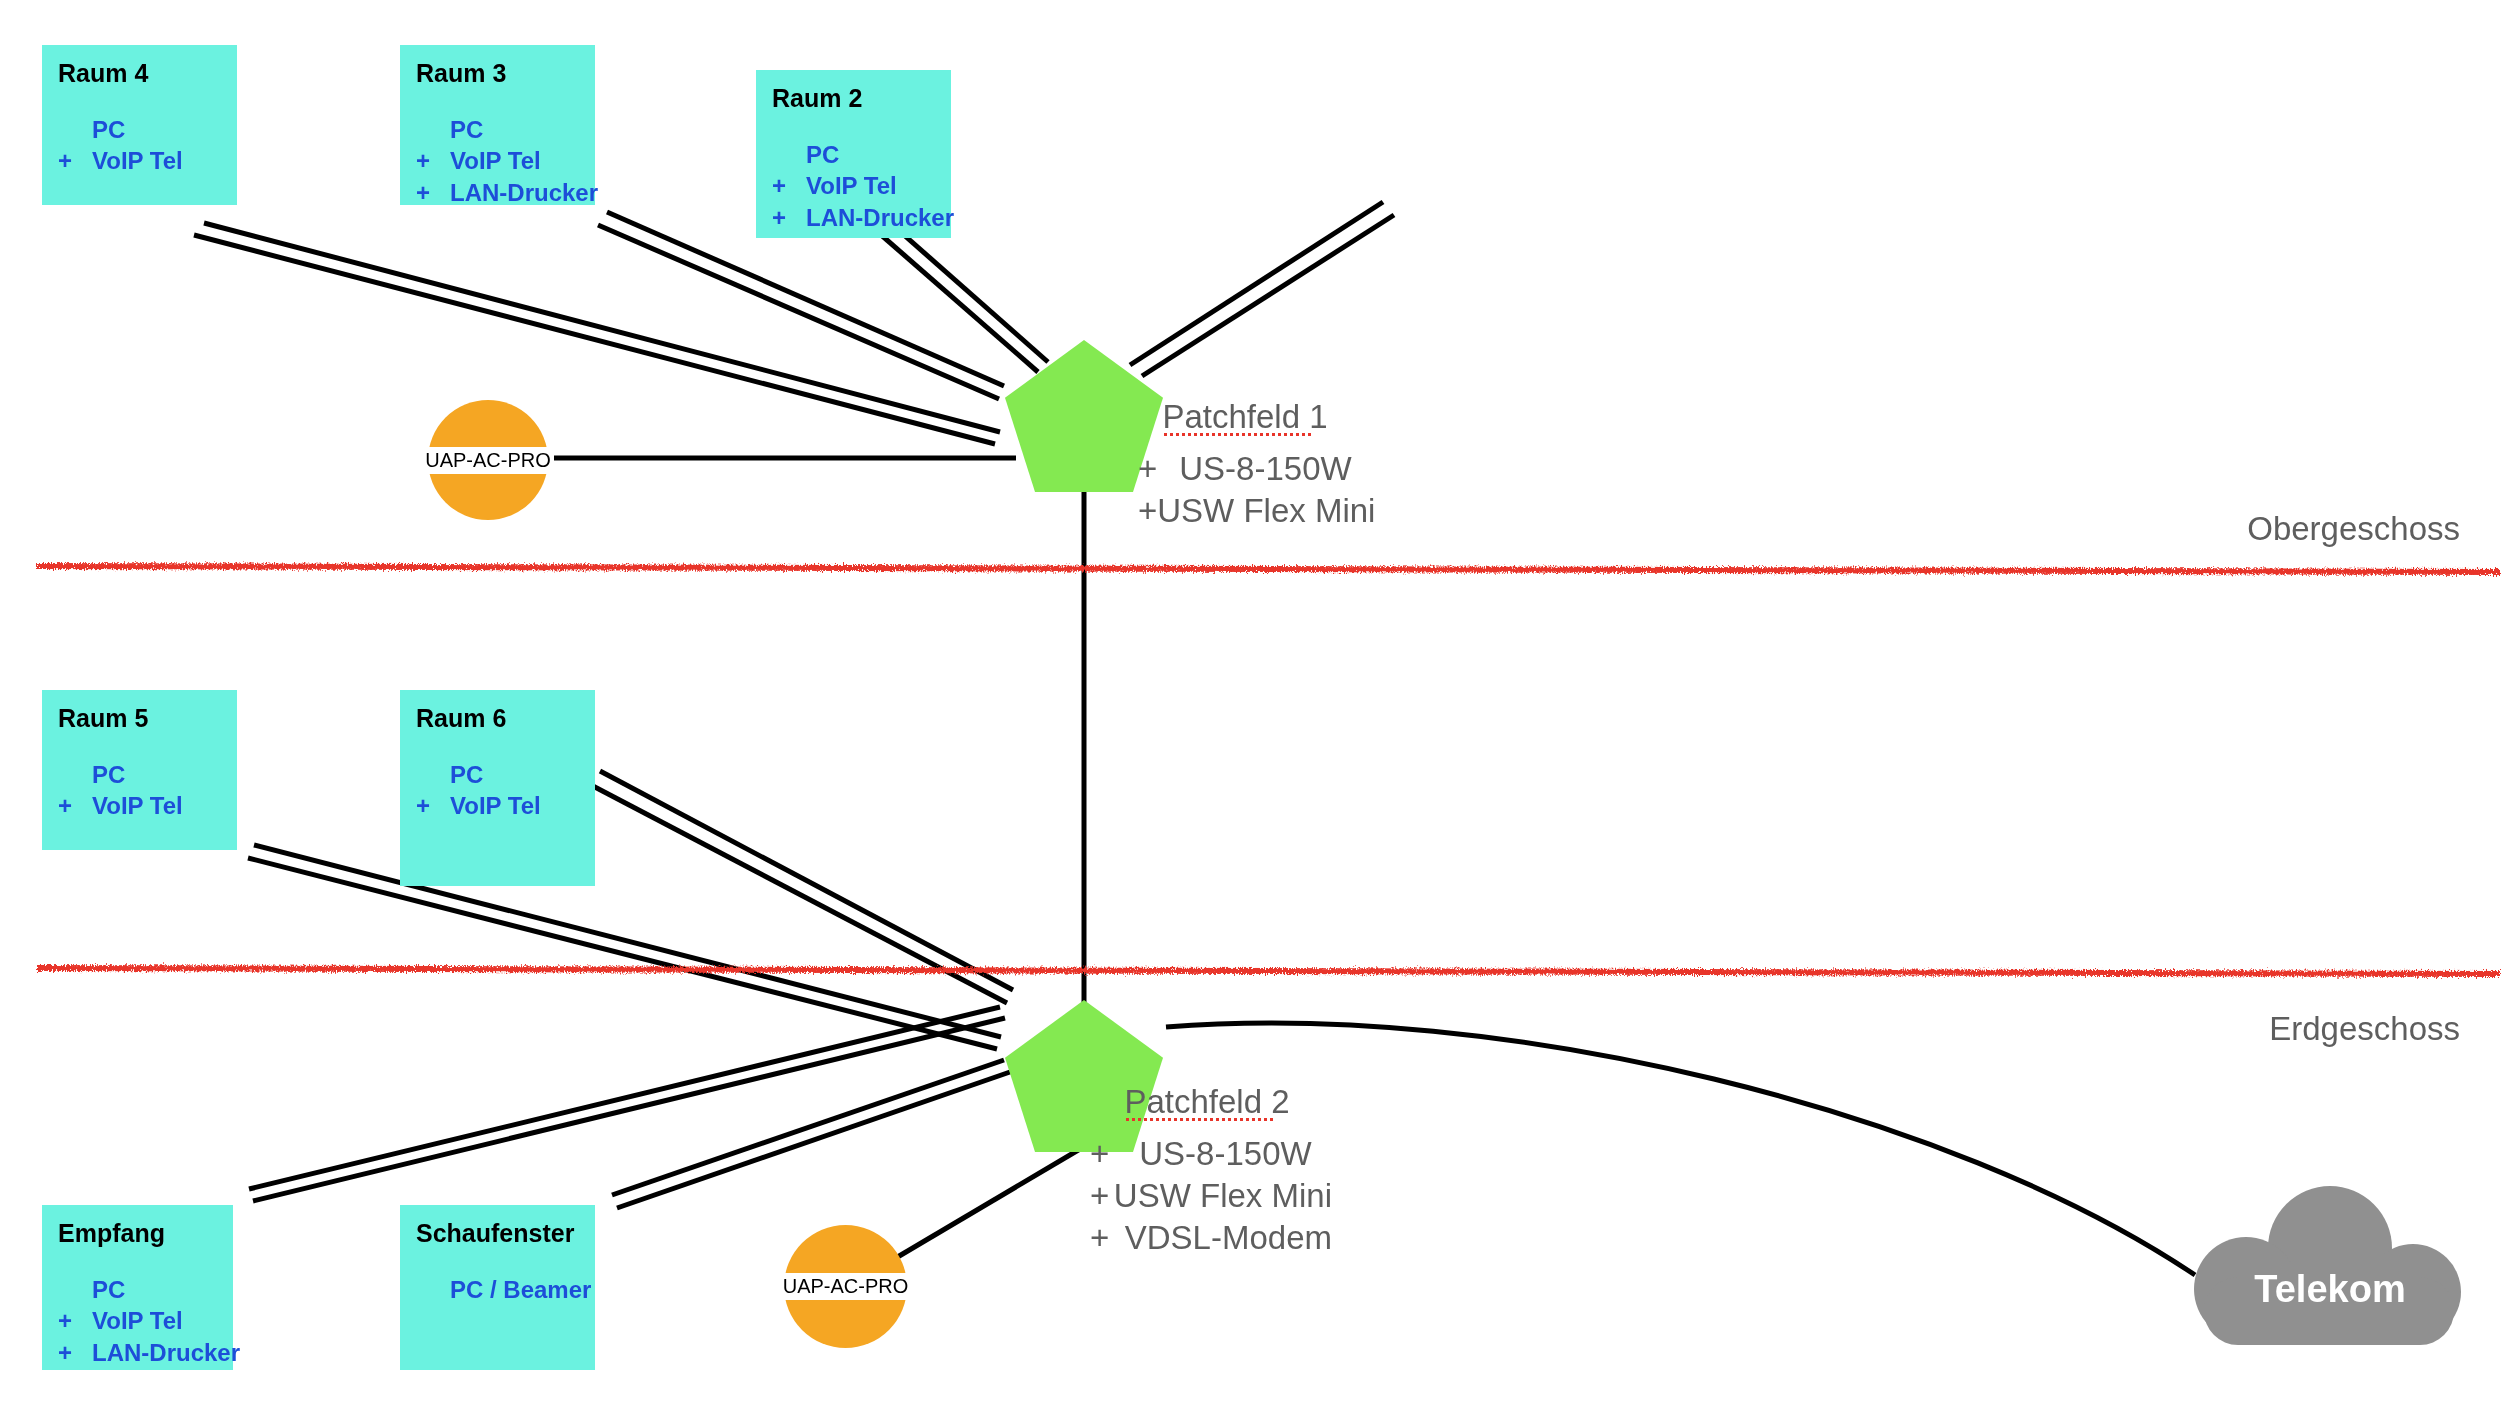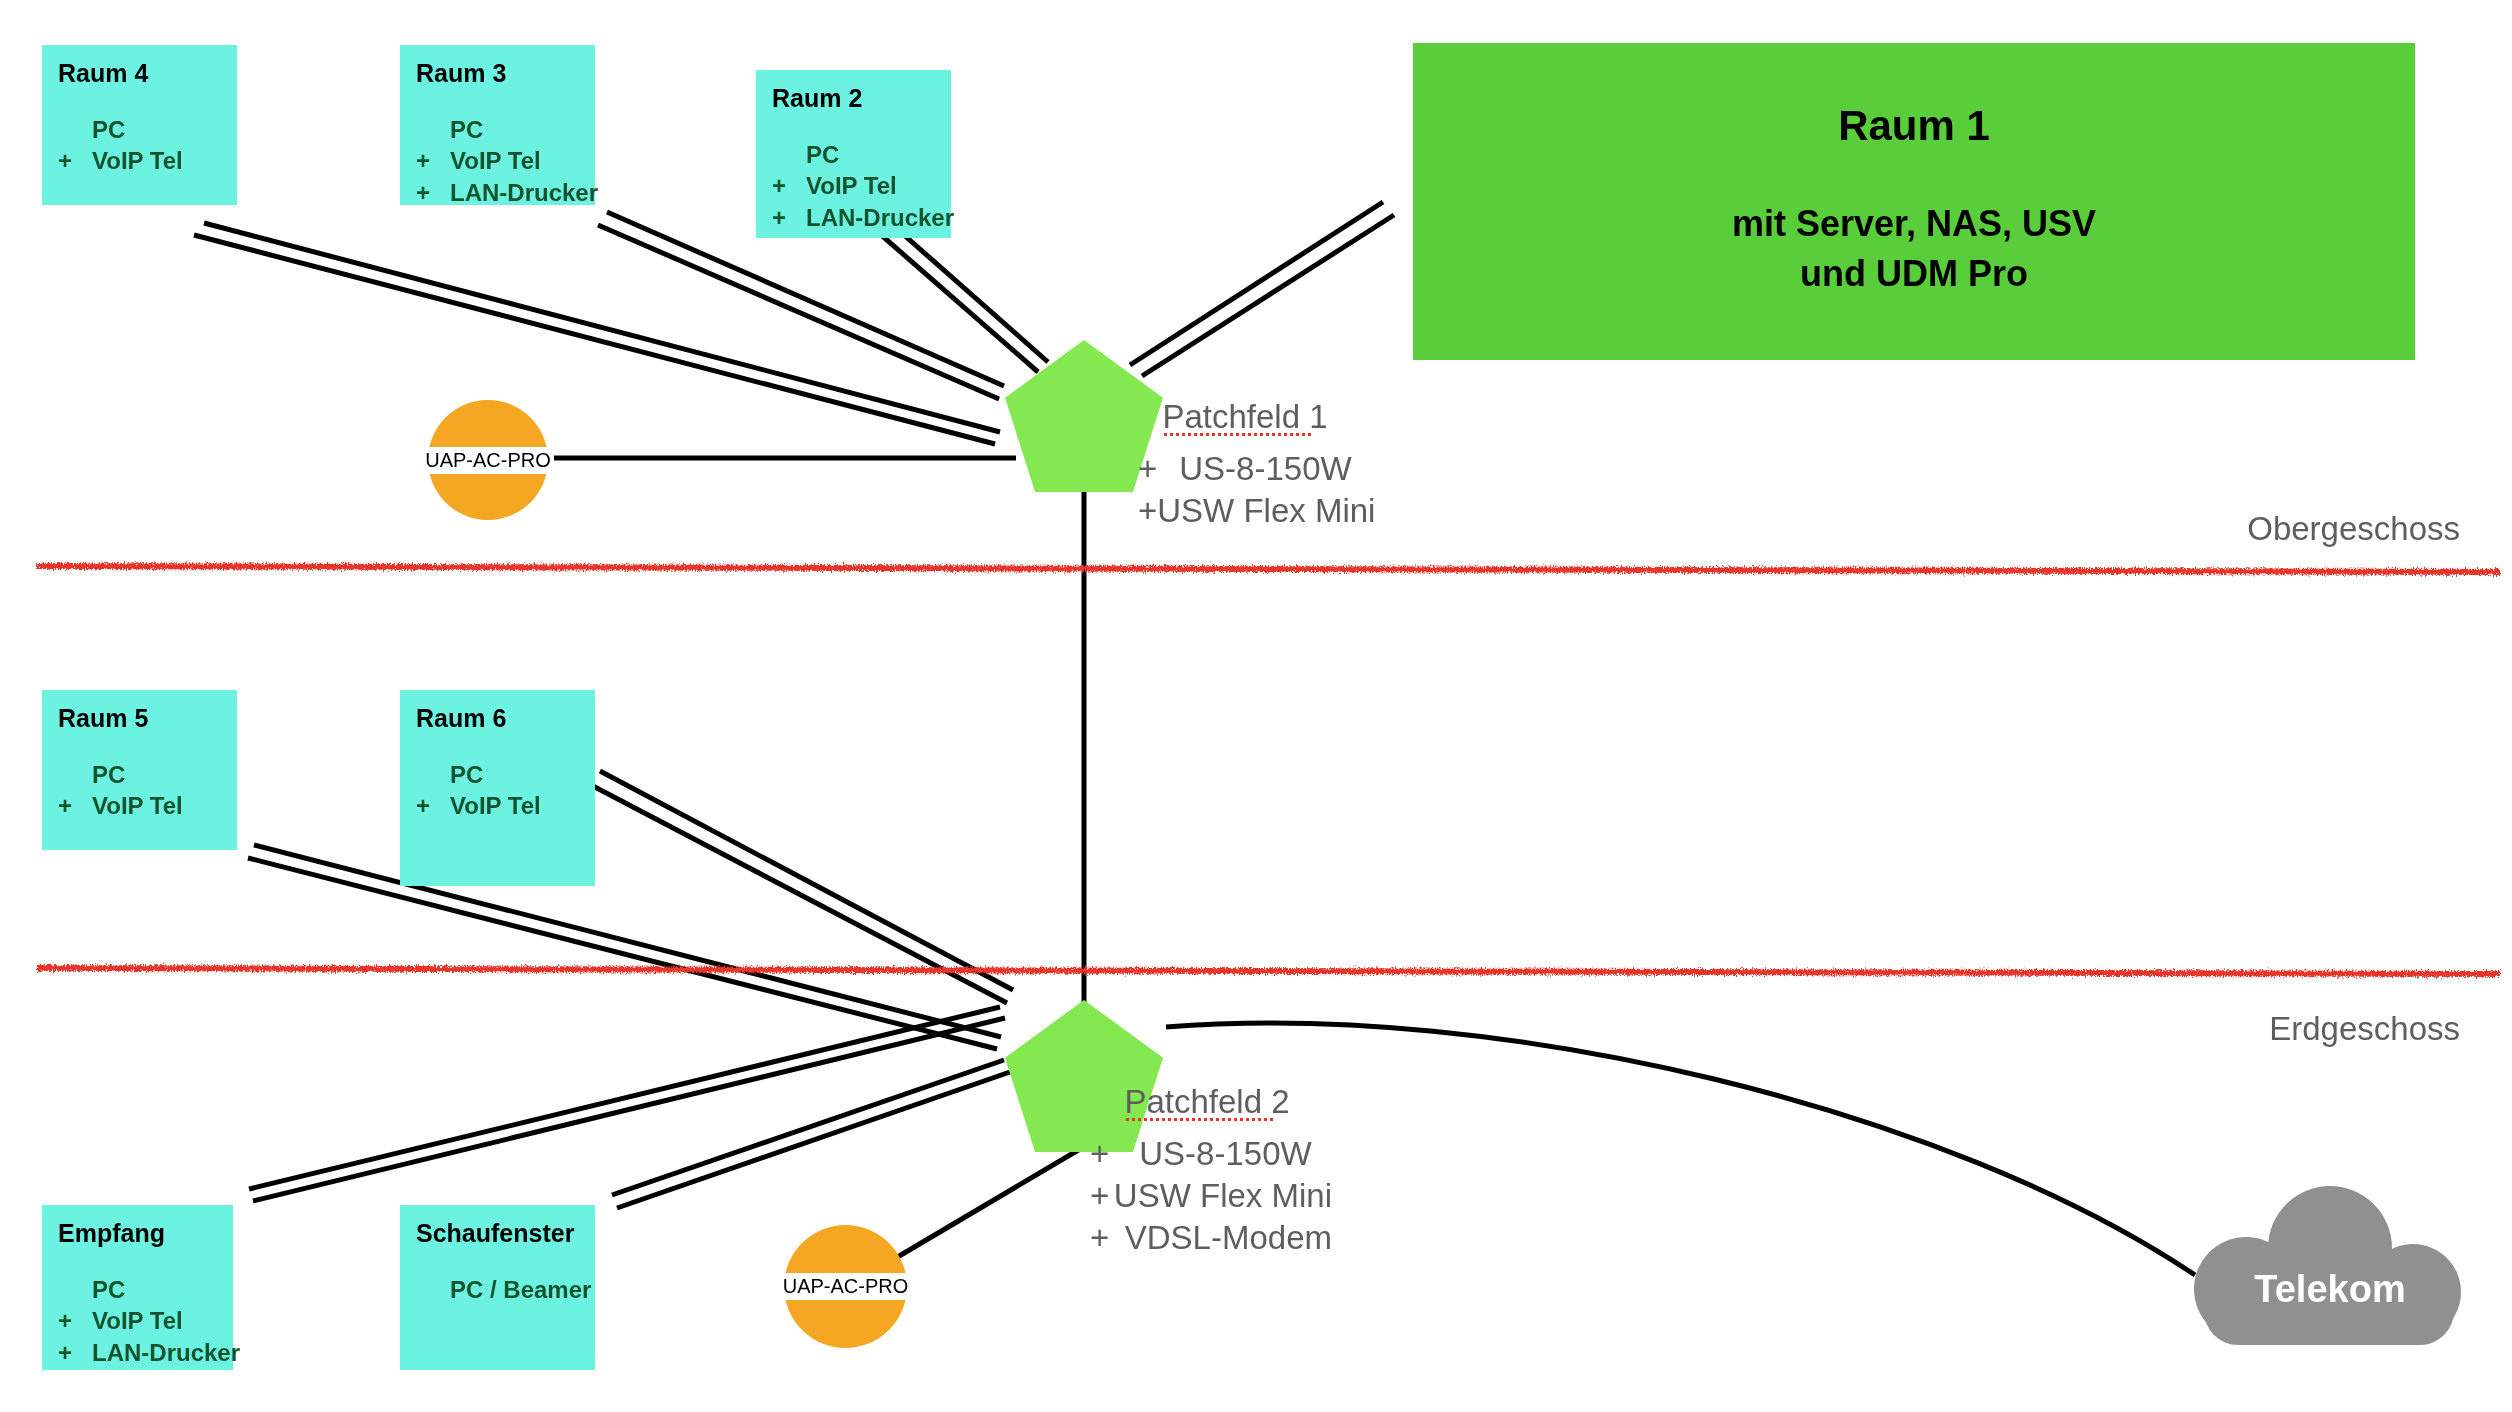--- a/index.html
+++ b/index.html
@@ -39,21 +39,21 @@
     color: #000000;
     line-height: 1.15;
     white-space: nowrap;
   }
   .room-items {
     margin-top: 26px;
   }
   .room-item {
     font-size: 24px;
     font-weight: bold;
-    color: #14532d;
+    color: #1d4ed8;
     line-height: 1.32;
     white-space: nowrap;
     display: flex;
   }
   .room-item .plus {
     display: inline-block;
     width: 34px;
     flex: 0 0 34px;
   }
   
@@ -254,25 +254,20 @@
         <span class="plus">+</span>
         <span>VoIP Tel</span>
       </div>
       <div class="room-item">
         <span class="plus">+</span>
         <span>LAN-Drucker</span>
       </div>
     </div>
   </div>
 
-  <div class="server-room" style="left:1413px; top:43px; width:1002px; height:317px;">
-    <div class="server-room-title">Raum 1</div>
-    <div class="server-room-sub">mit Server, NAS, USV
-und UDM Pro</div>
-  </div>
 
   <div style="position:absolute; left:1005px; top:340px; width:158px; height:152px;
               background:#84e951; clip-path:polygon(50% 0%, 100% 38%, 81% 100%, 19% 100%, 0% 38%);"></div>
 
   <div class="patch-label" style="left:1130px; top:400px; width:230px;">
     <div style="text-align:center;">
       <span class="patch-title">
         <span>Patchfeld 1</span>
         <span class="spell"></span>
       </span>

